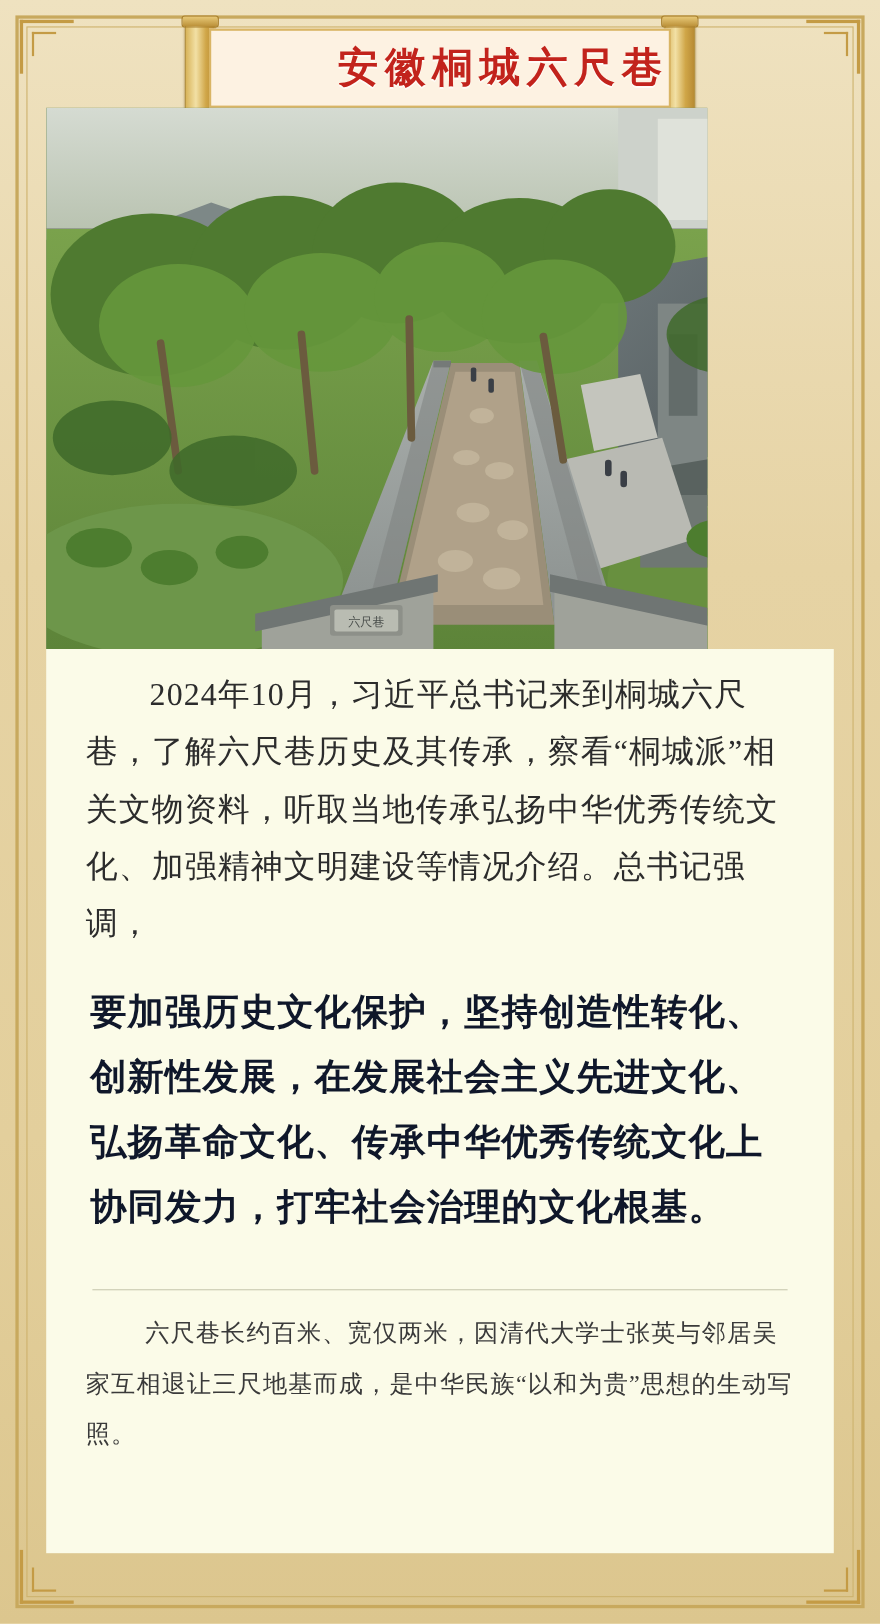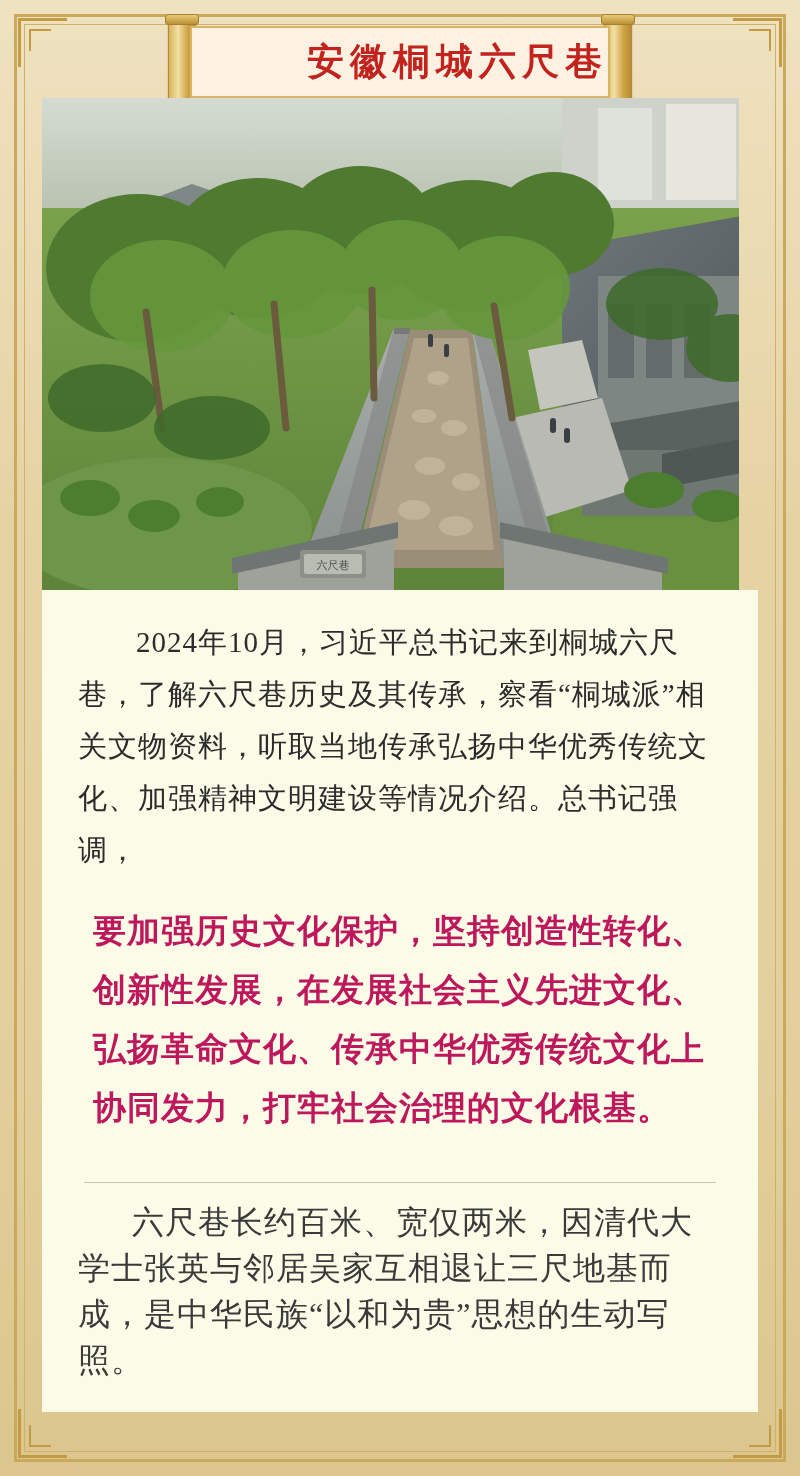--- a/index.html
+++ b/index.html
@@ -120,61 +120,61 @@
     letter-spacing: 6px;
     color: #c2231c;
     text-shadow: 0 1px 0 rgba(255,255,255,.7);
   }
 
   
   .photo {
     position: absolute;
     left: 42px;
     top: 98px;
-    width: 697px;
+    width: 601px;
     height: 492px;
     overflow: hidden;
     background: #6f8b55;
   }
   .photo svg { display: block; }
 
   
   .card {
     position: absolute;
     left: 42px;
     top: 590px;
     width: 716px;
     height: 822px;
     background: #fbfbe8;
     box-sizing: border-box;
-    padding: 26px 36px 30px 36px;
+    padding: 16px 36px 30px 36px;
   }
   .para-lead {
     font-size: 29px;
     line-height: 52px;
     color: #2c2c2c;
     text-indent: 58px;
     margin: 0 0 16px 0;
     letter-spacing: 1px;
   }
   .para-highlight {
     font-size: 33px;
     line-height: 59px;
     font-weight: bold;
-    color: #be185d;
-    margin: 26px 0 0 15px;
+    color: #0f172a;
+    margin: 26px 0 0 4px;
     letter-spacing: 1px;
   }
   .divider {
     margin: 44px 6px 16px 6px;
     height: 1px;
     background: #c9c9b0;
   }
   .para-note {
-    font-size: 32px;
+    font-size: 22px;
     line-height: 46px;
     color: #3a3a3a;
     text-indent: 54px;
     margin: 0;
     letter-spacing: 1px;
   }
 </style>
 </head>
 <body>
 

